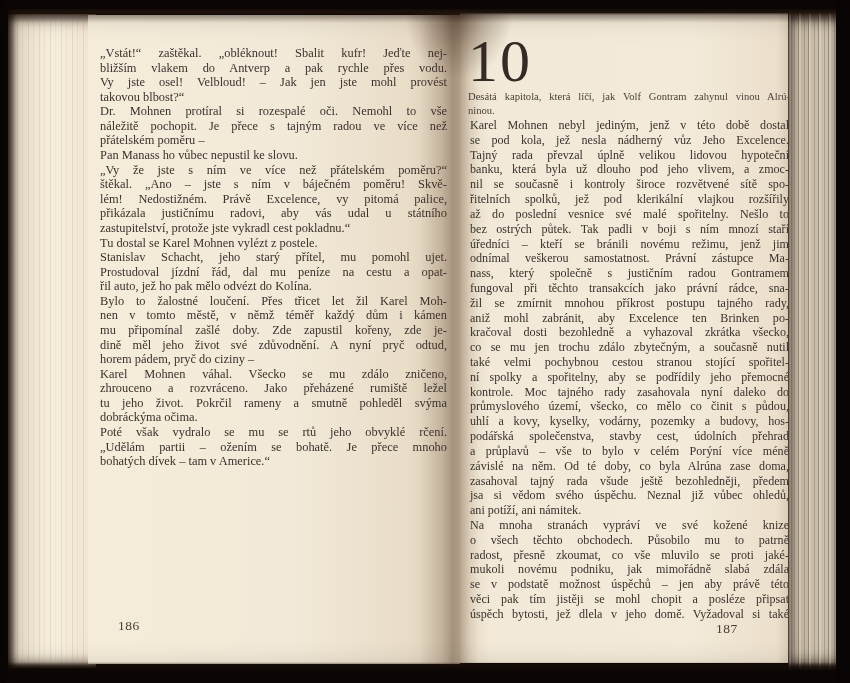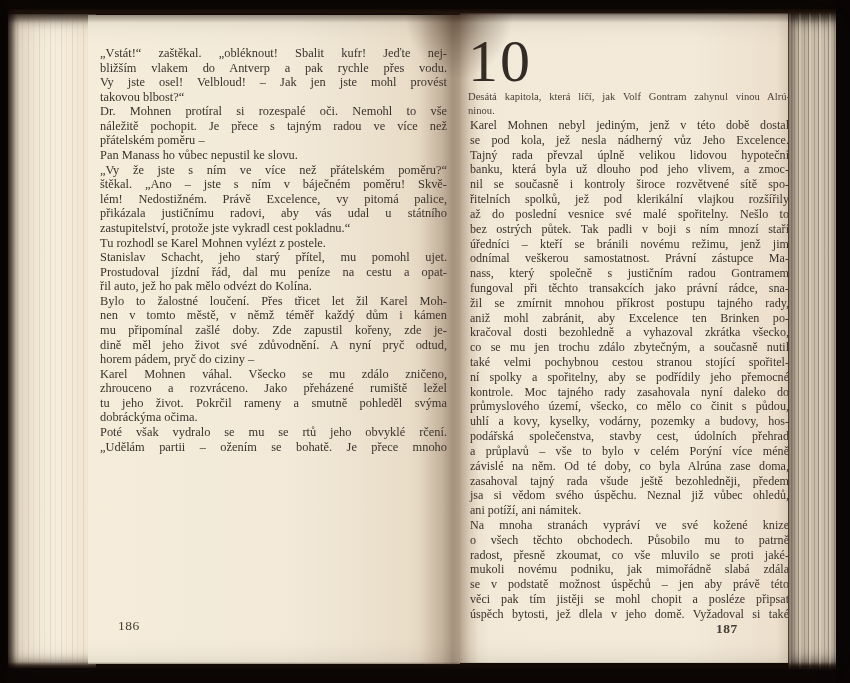--- a/index.html
+++ b/index.html
@@ -93,21 +93,21 @@
   .bline{white-space:nowrap;}
   .bline.j{white-space:normal;text-align:justify;text-align-last:justify;}
   .chapter-block{position:absolute;left:8px;top:22px;width:322px;color:#352d27;}
   .chapter-num{
     font-size:60px;line-height:52px;letter-spacing:2px;font-weight:400;color:#332b25;
   }
   .chapter-sub{margin-top:3px;font-size:10.6px;line-height:13.5px;color:#4a413a;}
   .chapter-sub .bline.j{text-align-last:justify;}
   .pagenum{position:absolute;font-size:13.5px;color:#453c35;letter-spacing:.5px;text-align:right;}
   #pagenum-left{left:30px;top:603px;}
-  #pagenum-right{left:256px;top:608px;font-weight:bold;}
+  #pagenum-right{left:256px;top:608px;}
 </style>
 </head>
 <body>
 
 <div id="stage">
 
   <div class="left-fore-edge">
     <div class="stripes"></div>
   </div>
 
@@ -119,35 +119,36 @@
         <div class="bline">takovou blbost?“</div>
         <div class="bline j">Dr. Mohnen protíral si rozespalé oči. Nemohl to vše</div>
         <div class="bline j">náležitě pochopit. Je přece s tajným radou ve více než</div>
         <div class="bline">přátelském poměru –</div>
         <div class="bline">Pan Manass ho vůbec nepustil ke slovu.</div>
         <div class="bline j">„Vy že jste s ním ve více než přátelském poměru?“</div>
         <div class="bline j">štěkal. „Ano – jste s ním v báječném poměru! Skvě-</div>
         <div class="bline j">lém! Nedostižném. Právě Excelence, vy pitomá palice,</div>
         <div class="bline j">přikázala justičnímu radovi, aby vás udal u státního</div>
         <div class="bline">zastupitelství, protože jste vykradl cest pokladnu.“</div>
-        <div class="bline">Tu rozhodl se Karel Mohnen vylézt z postele.</div>
+        <div class="bline">Tu dostal se Karel Mohnen vylézt z postele.</div>
         <div class="bline j">Stanislav Schacht, jeho starý přítel, mu pomohl ujet.</div>
         <div class="bline j">Prostudoval jízdní řád, dal mu peníze na cestu a opat-</div>
         <div class="bline">řil auto, jež ho pak mělo odvézt do Kolína.</div>
         <div class="bline j">Bylo to žalostné loučení. Přes třicet let žil Karel Moh-</div>
         <div class="bline j">nen v tomto městě, v němž téměř každý dům i kámen</div>
         <div class="bline j">mu připomínal zašlé doby. Zde zapustil kořeny, zde je-</div>
         <div class="bline j">dině měl jeho život své zdůvodnění. A nyní pryč odtud,</div>
         <div class="bline">horem pádem, pryč do ciziny –</div>
         <div class="bline j">Karel Mohnen váhal. Všecko se mu zdálo zničeno,</div>
         <div class="bline j">zhrouceno a rozvráceno. Jako přeházené rumiště ležel</div>
         <div class="bline j">tu jeho život. Pokrčil rameny a smutně pohleděl svýma</div>
         <div class="bline">dobráckýma očima.</div>
         <div class="bline j">Poté však vydralo se mu se rtů jeho obvyklé rčení.</div>
         <div class="bline j">„Udělám partii – ožením se bohatě. Je přece mnoho</div>
+        <div class="bline">bohatých dívek – tam v Americe.“</div>
       </div>
     <div class="pagenum" id="pagenum-left">186</div>
   </div>
 
   <div class="page" id="page-right">
     <div class="chapter-block">
       <div class="chapter-num">10</div>
       <div class="chapter-sub" id="chapter-sub">
           <div class="bline j">Desátá kapitola, která líčí, jak Volf Gontram zahynul vinou Alrú-</div>
           <div class="bline">ninou.</div>

